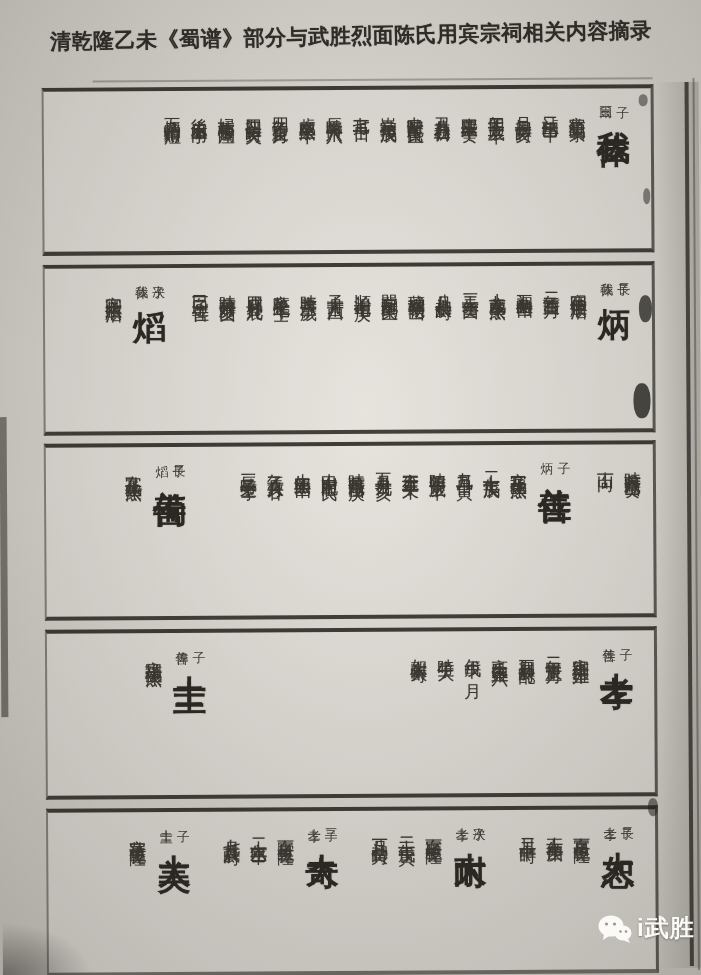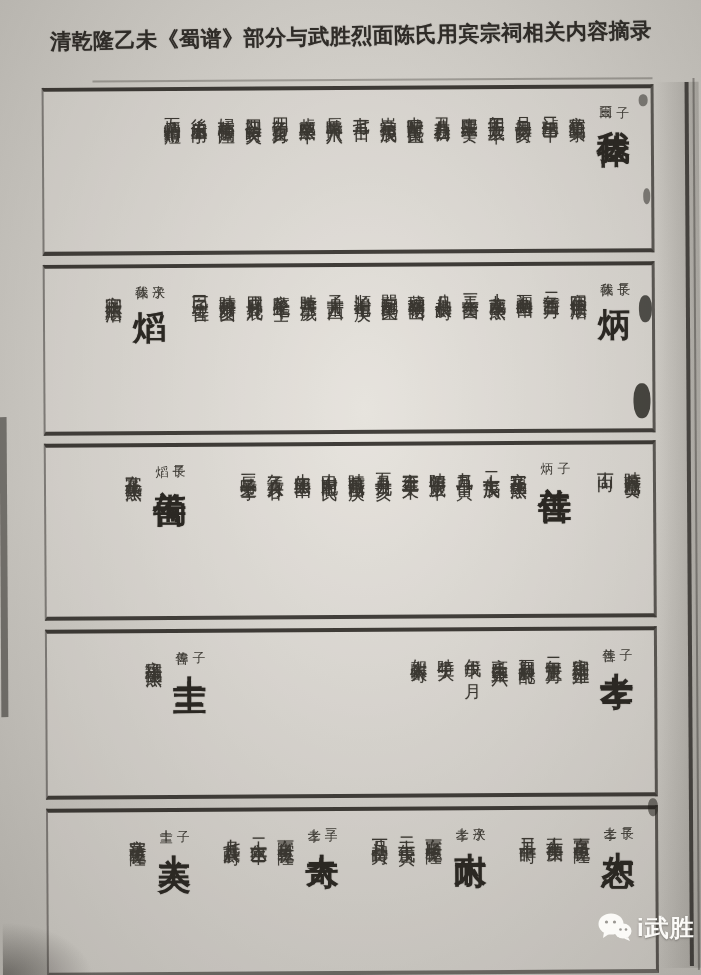--- a/index.html
+++ b/index.html
@@ -66,21 +66,21 @@
   .smudge{position:absolute;background:#22201c;border-radius:45%;}
   .sm1{left:640px;top:297px;width:13px;height:27px;opacity:.75;}
   .sm2{left:634px;top:385px;width:17px;height:35px;opacity:.8;}
   .sm3{left:645px;top:190px;width:7px;height:16px;opacity:.5;}
   .sm4{left:646px;top:800px;width:10px;height:18px;opacity:.55;}
   .sm5{left:641px;top:96px;width:9px;height:12px;opacity:.5;}
   .left-strip{position:absolute;left:0;top:415px;width:7px;height:300px;background:rgba(30,27,23,.5);border-radius:0;}
   .bl-corner{position:absolute;left:0;top:920px;width:90px;height:55px;
     background:radial-gradient(ellipse at 0% 100%,rgba(40,37,33,.5) 0%,rgba(40,37,33,0) 70%);}
   
-  .watermark{position:absolute;left:598px;top:912px;display:flex;align-items:flex-start;gap:5px;z-index:5;}
+  .watermark{position:absolute;left:598px;top:912px;display:flex;align-items:flex-end;gap:5px;z-index:5;}
   .wm-icon{display:inline-block;width:34px;height:30px;}
   .wm-text{
     font-family:"Liberation Sans",sans-serif;font-weight:bold;font-size:24px;
     color:#fbfaf7;text-shadow:0 1px 2px rgba(80,78,74,.6);letter-spacing:1px;
   }
 </style>
 </head>
 <body>
 
 <div id="page">

